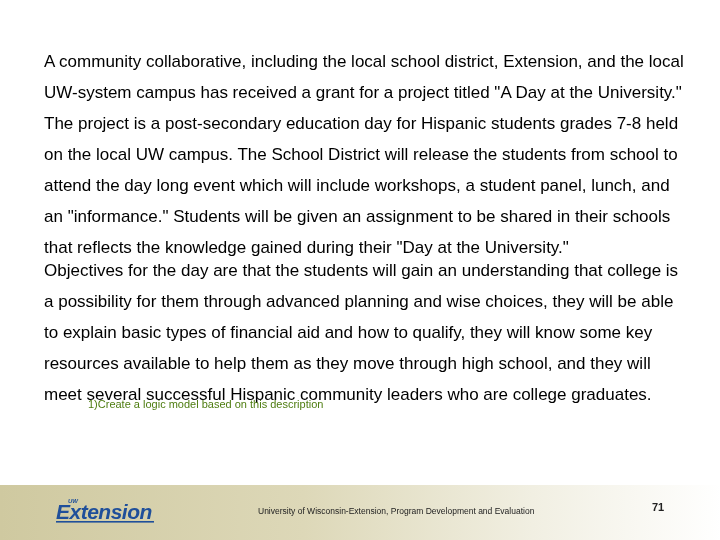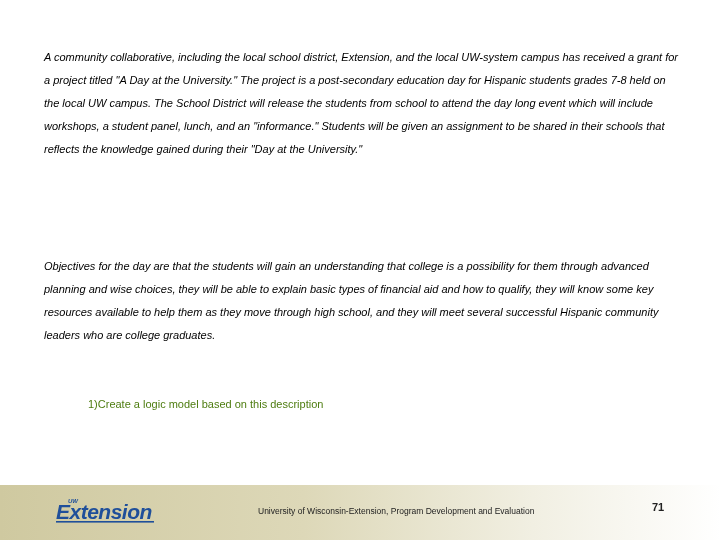--- a/index.html
+++ b/index.html
@@ -1,20 +1,20 @@
 <!DOCTYPE html>
 <html><head>
 <meta charset="utf-8">
 <style>
   html, body { margin:0; padding:0; }
   body { width:720px; height:540px; position:relative; background:#ffffff; overflow:hidden; }
   .para {
     position:absolute; left:44px; width:640px;
-    font-family:"Liberation Sans", sans-serif; font-style:italic;
-    font-size:11px; line-height:23px; color:#000;
+    font-family:"Liberation Sans", sans-serif; 
+    font-size:17px; line-height:31px; color:#000;
     margin:0;
   }
   #p1 { top:46px; }
   #p2 { top:255px; }
   .tasks {
     position:absolute; left:88px; top:394px; width:480px;
     font-family:"Liberation Sans", sans-serif; font-size:11px; line-height:21.5px;
     color:#4d7c0f;
   }
   .tasks div { white-space:nowrap; }

